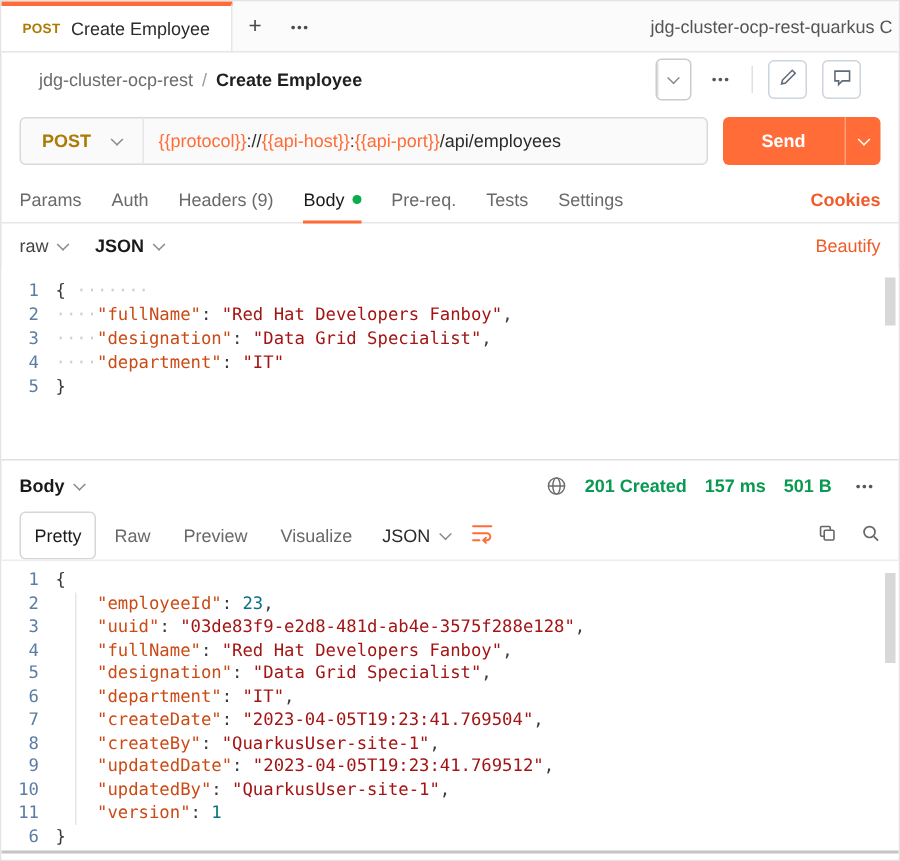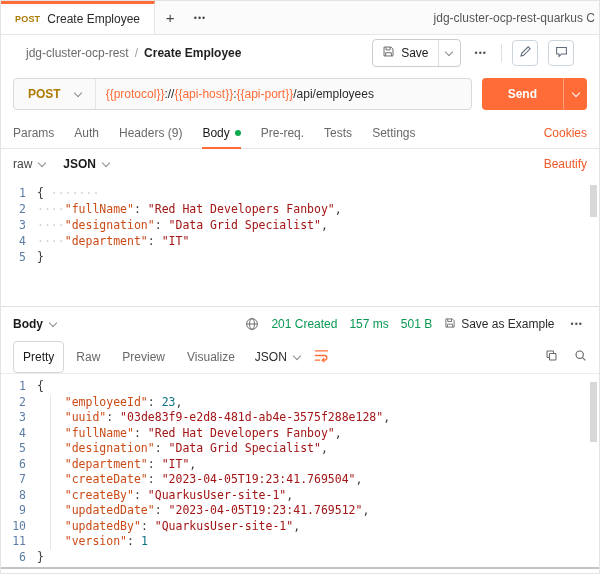--- a/index.html
+++ b/index.html
@@ -43,21 +43,21 @@
   .chev{display:inline-block;width:6px;height:6px;border-right:1.4px solid #8a8a8a;border-bottom:1.4px solid #8a8a8a;transform:rotate(45deg);margin-top:-3px}
   .chev.light{border-color:#fff}
 
   
   .reqtabs{height:32px;flex:none;display:flex;align-items:center;padding:0 12px;border-bottom:1px solid #e6e6e6}
   .rtabs-list{display:flex;align-items:center;gap:20px;height:100%}
   .rtab{display:flex;align-items:center;gap:5px;color:#696969;cursor:pointer;height:100%;position:relative}
   .rtab.active{color:#1a1a1a}
   .rtab.active::after{content:"";position:absolute;left:0;right:0;bottom:-1px;height:2px;background:#ff6c37}
   .greendot{width:6px;height:6px;border-radius:50%;background:#0bab4e}
-  .cookies{margin-left:auto;color:#f15a29;font-weight:400;cursor:pointer}
+  .cookies{margin-left:auto;color:#f15a29;font-weight:700;cursor:pointer}
 
   
   .bodyopts{height:30px;flex:none;display:flex;align-items:center;padding:0 12px;gap:18px}
   .opt{display:flex;align-items:center;gap:7px;color:#444;cursor:pointer}
   .opt.strong{color:#1a1a1a;font-weight:600}
   .beautify{margin-left:auto;color:#f15a29;font-weight:400;cursor:pointer}
 
   
   .editor{position:relative;background:#fff;font-family:"DejaVu Sans Mono","Liberation Mono",monospace;font-size:11.5px;overflow:hidden}
   .req-editor{height:128px;flex:none;padding-top:6px;border-bottom:1px solid #e0e0e0}
@@ -72,21 +72,21 @@
   .tk-num{color:#0b7285}
   .tk-ws{color:#cfcfcf}
   .tk-sp{color:#3a3a3a}
   .scroll-thumb{position:absolute;right:2px;width:7px;background:#d8d8d8;cursor:pointer}
   .indent-guide{position:absolute;left:49px;top:21px;width:1px;height:155px;background:#e7e7e7}
 
   
   .resp-header{height:34px;flex:none;display:flex;align-items:center;padding:0 12px}
   .resp-body-dd{display:flex;align-items:center;gap:7px;font-weight:600;color:#1a1a1a;cursor:pointer}
   .resp-meta{margin-left:auto;display:flex;align-items:center;gap:12px}
-  .meta-green{color:#0a9952;font-weight:400;cursor:pointer}
+  .meta-green{color:#0a9952;font-weight:700;cursor:pointer}
   .save-example{display:flex;align-items:center;gap:5px;color:#2b2b2b;cursor:pointer}
 
   
   .resp-toolbar{height:32px;flex:none;display:flex;align-items:center;padding:0 12px;gap:2px}
   .views-list{display:flex;align-items:center;gap:2px}
   .view{padding:8px 9px;color:#686868;cursor:pointer;border:1px solid transparent;border-radius:4px}
   .view.active{border-color:#d6d6d6;color:#1a1a1a;background:#fff}
   .resp-format{display:flex;align-items:center;gap:7px;margin-left:8px;color:#2b2b2b;cursor:pointer}
   .wrap-btn{margin-left:12px;display:flex;align-items:center;cursor:pointer}
   .resp-tools{margin-left:auto;display:flex;align-items:center;gap:16px}
@@ -108,30 +108,20 @@
     <div class="tab-more">•••</div>
     <div class="env">jdg-cluster-ocp-rest-quarkus C</div>
   </div>
 
   <div class="crumbrow">
     <span class="crumb-col">jdg-cluster-ocp-rest</span>
     <span class="crumb-sep">/</span>
     <span class="crumb-req">Create Employee</span>
     <div class="crumb-actions">
       <div class="save-btn">
-        <div class="save-main">
-          <span>
-            <svg width="13" height="13" viewBox="0 0 16 16" fill="none" stroke="#6b6b6b" stroke-width="1.2">
-                <path d="M2.5 2.5h8.5l2.5 2.5v8.5h-11z"></path>
-                <path d="M5 2.5v3.5h5V2.5"></path>
-                <path d="M4.5 13.5v-4h7v4"></path>
-              </svg>
-          </span>
-          <span>Save</span>
-        </div>
         <div class="save-caret">
           <span class="chev"></span>
         </div>
       </div>
       <div class="more-btn">•••</div>
       <div class="vdiv"></div>
       <div class="icon-btn">
         <span>
           <svg width="13" height="13" viewBox="0 0 16 16" fill="none" stroke="#5f6b7a" stroke-width="1.3">
               <path d="M2.5 13.5l.8-3.2 8-8 2.4 2.4-8 8-3.2.8z"></path>
@@ -248,30 +238,20 @@
       <span style="display:flex">
         <svg width="14" height="14" viewBox="0 0 16 16" fill="none" stroke="#6b6b6b" stroke-width="1.1">
             <circle cx="8" cy="8" r="6.2"></circle>
             <ellipse cx="8" cy="8" rx="2.8" ry="6.2"></ellipse>
             <path d="M1.8 8h12.4"></path>
           </svg>
       </span>
       <span class="meta-green">201 Created</span>
       <span class="meta-green">157 ms</span>
       <span class="meta-green">501 B</span>
-      <span class="save-example">
-        <span>
-          <svg width="12" height="12" viewBox="0 0 16 16" fill="none" stroke="#6b6b6b" stroke-width="1.2">
-              <path d="M2.5 2.5h8.5l2.5 2.5v8.5h-11z"></path>
-              <path d="M5 2.5v3.5h5V2.5"></path>
-              <path d="M4.5 13.5v-4h7v4"></path>
-            </svg>
-        </span>
-        <span>Save as Example</span>
-      </span>
       <span class="more-btn">•••</span>
     </div>
   </div>
 
   <div class="resp-toolbar">
     <div class="views-list">
         <div class="view active">Pretty</div>
         <div class="view">Raw</div>
         <div class="view">Preview</div>
         <div class="view">Visualize</div>

